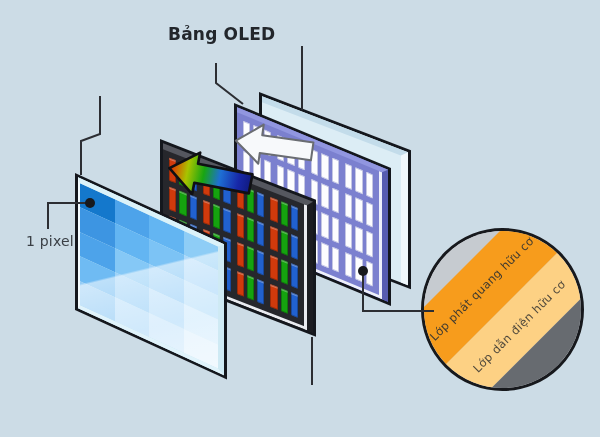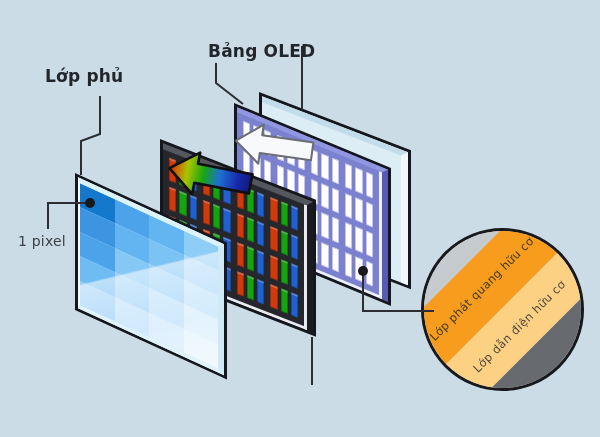--- a/index.html
+++ b/index.html
@@ -43,24 +43,24 @@
   .inset{position:absolute;left:421px;top:228px;width:157px;height:157px;border-radius:50%;
          border:3px solid #17191d;overflow:hidden;background:#c6cbd0;}
   .inset-rot{position:absolute;left:50%;top:50%;width:240px;height:240px;margin:-120px 0 0 -120px;
              transform:rotate(-45deg);display:flex;flex-direction:column;}
   .inset-layer{display:flex;align-items:center;justify-content:center;min-height:0;}
   .inset-layer span{font-size:11.5px;letter-spacing:.4px;white-space:nowrap;}
 
   
   .lbl{position:absolute;font-weight:bold;font-size:17px;color:#22262b;letter-spacing:.2px;white-space:nowrap;}
   #lbl-lop-phu{left:45px;top:66px;}
-  #lbl-bang-oled{left:168px;top:41px;margin-left:40px;}
+  #lbl-bang-oled{left:168px;top:24px;}
   #lbl-tam-nen{left:296px;top:22px;}
   #lbl-bo-loc-mau{left:263px;top:388px;}
-  #lbl-1pixel{left:18px;top:233px;font-weight:normal;font-size:14px;color:#3b4046;}
+  #lbl-1pixel{left:26px;top:233px;font-weight:normal;font-size:14px;color:#3b4046;}
 
   
   .overlay{position:absolute;left:0;top:0;pointer-events:none;}
   .overlay path{fill:none;stroke:var(--line,#2c2e33);stroke-width:2;}
   .overlay circle{fill:#17191d;}
 </style>
 </head>
 <body style="background: rgb(204, 220, 230);">
 
 <div class="stage">
@@ -310,17 +310,16 @@
     <path d="M100,96 V134 L81,141 V175"></path>
     <path d="M90,203 H48 V229"></path>
     <circle cx="90" cy="203" r="5"></circle>
     <path d="M216,63 V83 L243,104"></path>
     <path d="M302,46 V110"></path>
     <path d="M312,337 V385"></path>
     <path d="M363,274 V311 H434"></path>
     <circle cx="363" cy="271" r="5"></circle>
   </svg>
 
-  <div class="lbl" id="lbl-lop-phu">Lớp phủ</div>
   <div class="lbl" id="lbl-bang-oled">Bảng OLED</div>
   <div class="lbl" id="lbl-1pixel">1 pixel</div>
 
 </div>
 
 </body></html>

